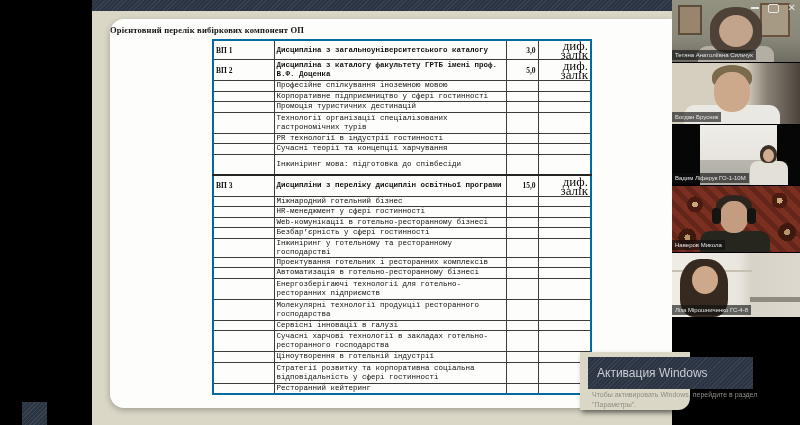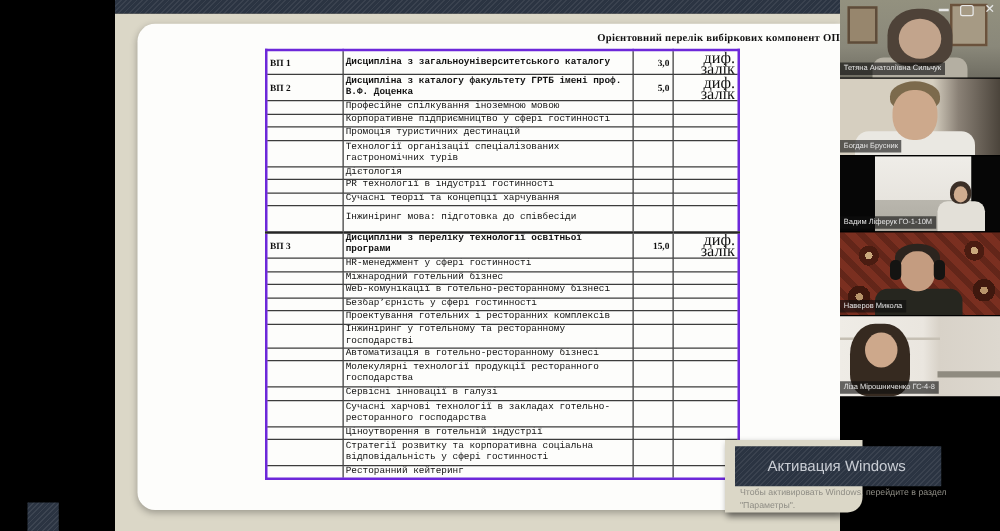--- a/index.html
+++ b/index.html
@@ -20,44 +20,44 @@
     position:absolute; left:580px; top:352px; width:110px; height:58px;
     background:#dbd7c7; border-radius:0 0 12px 0;
     box-shadow:2px 3px 5px rgba(0,0,0,.45); z-index:5;
   }
   .doc-page {
     position:absolute; left:110px; top:19px; width:562px; height:389px;
     background:#fdfdfb; border-radius:14px 0 0 14px;
     box-shadow:0 2px 6px rgba(0,0,0,.28); z-index:2; overflow:hidden;
   }
   .doc-title {
-    padding-top:6px; text-align:right; font-family:"Liberation Serif", serif;
+    padding-top:6px; text-align:left; font-family:"Liberation Serif", serif;
     font-weight:bold; font-size:8.5px; color:#111; letter-spacing:.2px; height:20px;
   }
   table.courses {
     border-collapse:collapse; margin-left:102px; width:378px;
     font-family:"Liberation Serif", serif; font-size:7.5px; color:#111;
-    border:2px solid #6d28d9; table-layout:fixed;
+    border:2px solid #0369a1; table-layout:fixed;
   }
   table.courses td { border:1px solid #3c3c3c; height:10.5px; padding:0 2px;
     overflow:hidden; line-height:9px; vertical-align:middle; }
   table.courses tr.tall td { height:21px; }
   table.courses tr.section td { border-top:2px solid #262626; }
   td.code    { width:61px;  padding-left:6px; }
   td.name    { width:232px; padding-left:4px;font-family:Liberation Mono, monospace; }
   td.credits { width:32px;  text-align:right; }
   td.control { width:53px;  text-align:right; font-size:13px; }
   tr.b td.code, tr.b td.name, tr.b td.credits { font-weight:bold; }
 
   
   .wm-bar {
     position:absolute; left:588px; top:357px; width:165px; height:32px; z-index:6;
     background-color:#2b3442;
     background-image:repeating-linear-gradient(135deg, rgba(255,255,255,.07) 0 1px, transparent 1px 3px);
-    color:#c9cdd4; font-size:12px; font-weight:400; line-height:32px; padding-left:26px;
+    color:#c9cdd4; font-size:12px; font-weight:400; line-height:32px; padding-left:9px;
   }
   .wm-line1, .wm-line2 {
     position:absolute; left:592px; z-index:7; color:#8f8d85; font-size:7px; white-space:nowrap;
   }
   .wm-line1 { top:391px; }
   .wm-line2 { top:401px; }
 
   .taskbar-chip {
     position:absolute; left:22px; top:402px; width:25px; height:23px; z-index:3;
     background-color:#2b3442;
@@ -175,87 +175,87 @@
           <td class="control"></td>
         </tr>
         <tr class="tall">
           <td class="code"></td>
           <td class="name">Технології організації спеціалізованих гастрономічних турів</td>
           <td class="credits"></td>
           <td class="control"></td>
         </tr>
         <tr>
           <td class="code"></td>
-          <td class="name">Дієтологія</td>
-          <td class="credits"></td>
-          <td class="control"></td>
-        </tr>
-        <tr>
-          <td class="code"></td>
           <td class="name">PR технології в індустрії гостинності</td>
           <td class="credits"></td>
           <td class="control"></td>
         </tr>
         <tr>
           <td class="code"></td>
           <td class="name">Сучасні теорії та концепції харчування</td>
           <td class="credits"></td>
           <td class="control"></td>
         </tr>
         <tr class="tall">
           <td class="code"></td>
           <td class="name">Інжиніринг мова: підготовка до співбесіди</td>
           <td class="credits"></td>
           <td class="control"></td>
         </tr>
         <tr class="b tall section">
           <td class="code">ВП 3</td>
-          <td class="name">Дисципліни  з  переліку  технології освітньої програми</td>
+          <td class="name">Дисципліни  з  переліку  дисциплін освітньої програми</td>
           <td class="credits">15,0</td>
           <td class="control">диф. залік</td>
         </tr>
         <tr>
           <td class="code"></td>
+          <td class="name">Міжнародний готельний бізнес</td>
+          <td class="credits"></td>
+          <td class="control"></td>
+        </tr>
+        <tr>
+          <td class="code"></td>
           <td class="name">HR-менеджмент у сфері гостинності</td>
           <td class="credits"></td>
           <td class="control"></td>
         </tr>
         <tr>
           <td class="code"></td>
-          <td class="name">Міжнародний готельний бізнес</td>
-          <td class="credits"></td>
-          <td class="control"></td>
-        </tr>
-        <tr>
-          <td class="code"></td>
           <td class="name">Web-комунікації в готельно-ресторанному бізнесі</td>
           <td class="credits"></td>
           <td class="control"></td>
         </tr>
         <tr>
           <td class="code"></td>
           <td class="name">Безбар’єрність у сфері гостинності</td>
           <td class="credits"></td>
           <td class="control"></td>
         </tr>
         <tr>
           <td class="code"></td>
+          <td class="name">Інжиніринг у готельному та ресторанному господарстві</td>
+          <td class="credits"></td>
+          <td class="control"></td>
+        </tr>
+        <tr>
+          <td class="code"></td>
           <td class="name">Проектування готельних і ресторанних комплексів</td>
           <td class="credits"></td>
           <td class="control"></td>
         </tr>
         <tr>
           <td class="code"></td>
-          <td class="name">Інжиніринг у готельному та ресторанному господарстві</td>
-          <td class="credits"></td>
-          <td class="control"></td>
-        </tr>
-        <tr>
-          <td class="code"></td>
           <td class="name">Автоматизація в готельно-ресторанному бізнесі</td>
+          <td class="credits"></td>
+          <td class="control"></td>
+        </tr>
+        <tr class="tall">
+          <td class="code"></td>
+          <td class="name">Енергозберігаючі технології для готельно-ресторанних підприємств</td>
           <td class="credits"></td>
           <td class="control"></td>
         </tr>
         <tr class="tall">
           <td class="code"></td>
           <td class="name">Молекулярні технології продукції ресторанного господарства</td>
           <td class="credits"></td>
           <td class="control"></td>
         </tr>
         <tr>

